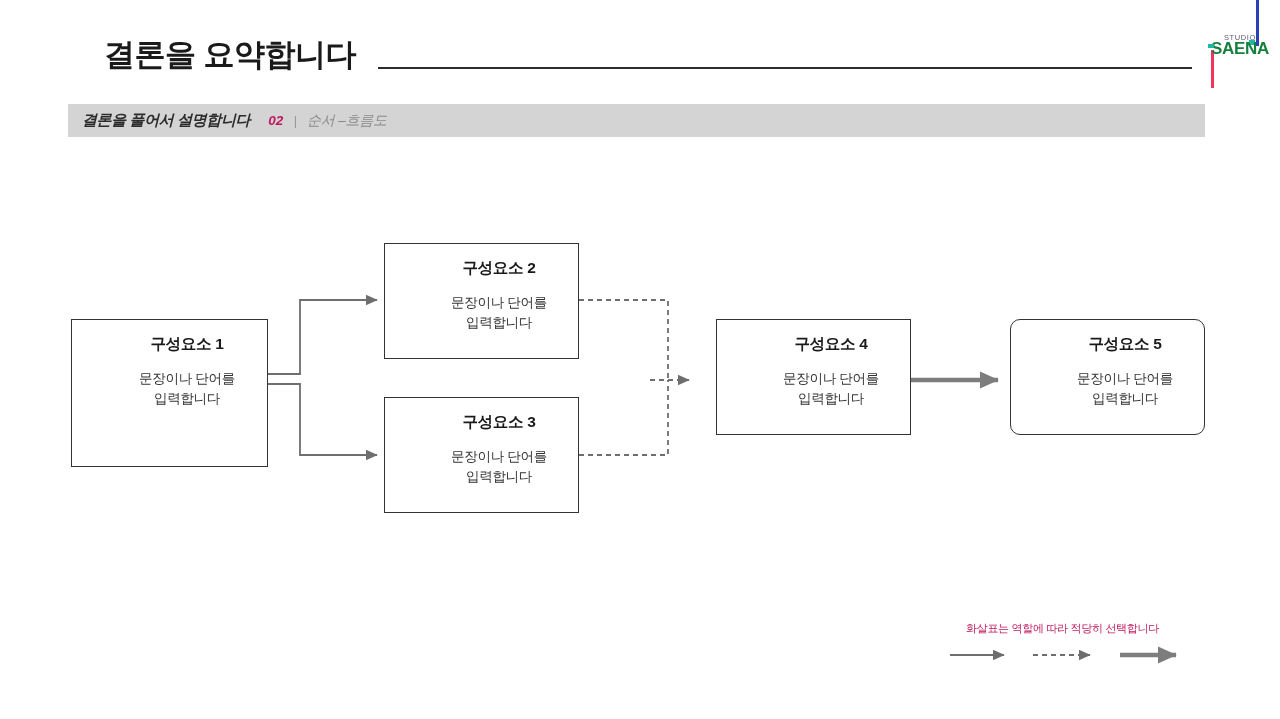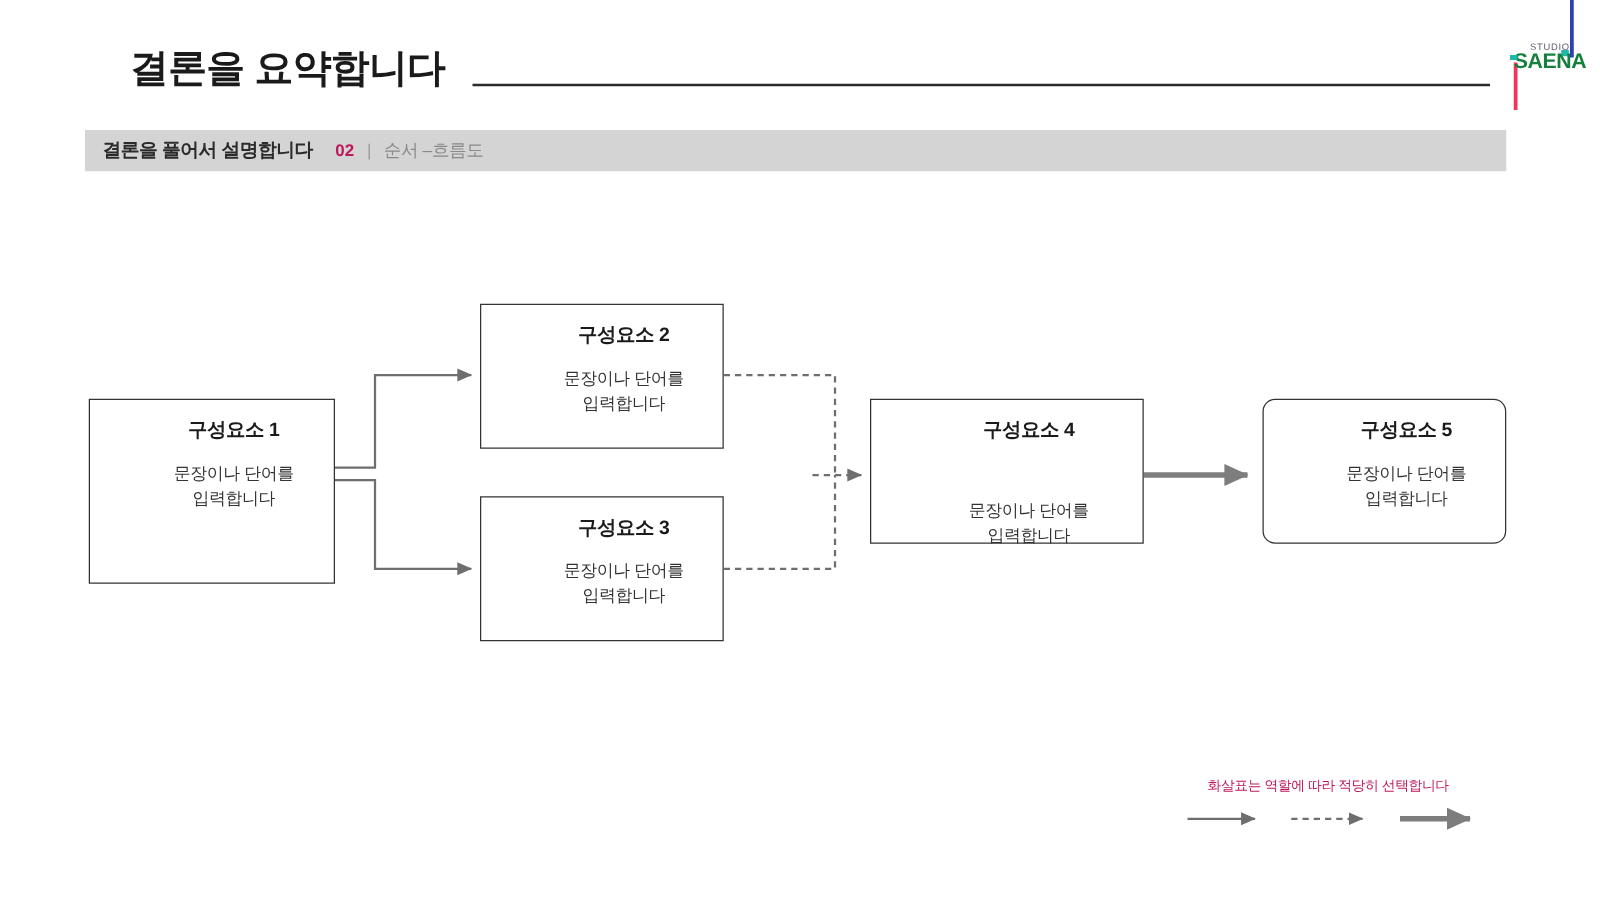--- a/index.html
+++ b/index.html
@@ -48,20 +48,21 @@
     position: absolute;
     left: 68px;
     top: 104px;
     width: 1137px;
     height: 33px;
     background: #d4d4d4;
     display: flex;
     align-items: center;
     padding-left: 14px;
     box-sizing: border-box;
+    font-style: italic;
   }
   .subtitle-main {
     font-size: 15px;
     font-weight: bold;
     color: #2b2b2b;
     letter-spacing: -0.4px;
   }
   .subtitle-num {
     font-size: 13.5px;
     font-weight: bold;
@@ -261,21 +262,21 @@
     <div class="fbox-body">문장이나 단어를
 입력합니다</div>
   </div>
 
   <div class="fbox" style="left:384px; top:397px; width:195px; height:116px;">
     <div class="fbox-title">구성요소 3</div>
     <div class="fbox-body">문장이나 단어를
 입력합니다</div>
   </div>
 
-  <div class="fbox" style="left:696px; top:319px; width:219px; height:116px;gap:30px;">
+  <div class="fbox" style="left:716px; top:319px; width:195px; height:116px;">
     <div class="fbox-title">구성요소 4</div>
     <div class="fbox-body">문장이나 단어를
 입력합니다</div>
   </div>
 
   <div class="fbox" style="left:1010px; top:319px; width:195px; height:116px;border-radius:10px;">
     <div class="fbox-title">구성요소 5</div>
     <div class="fbox-body">문장이나 단어를
 입력합니다</div>
   </div>

